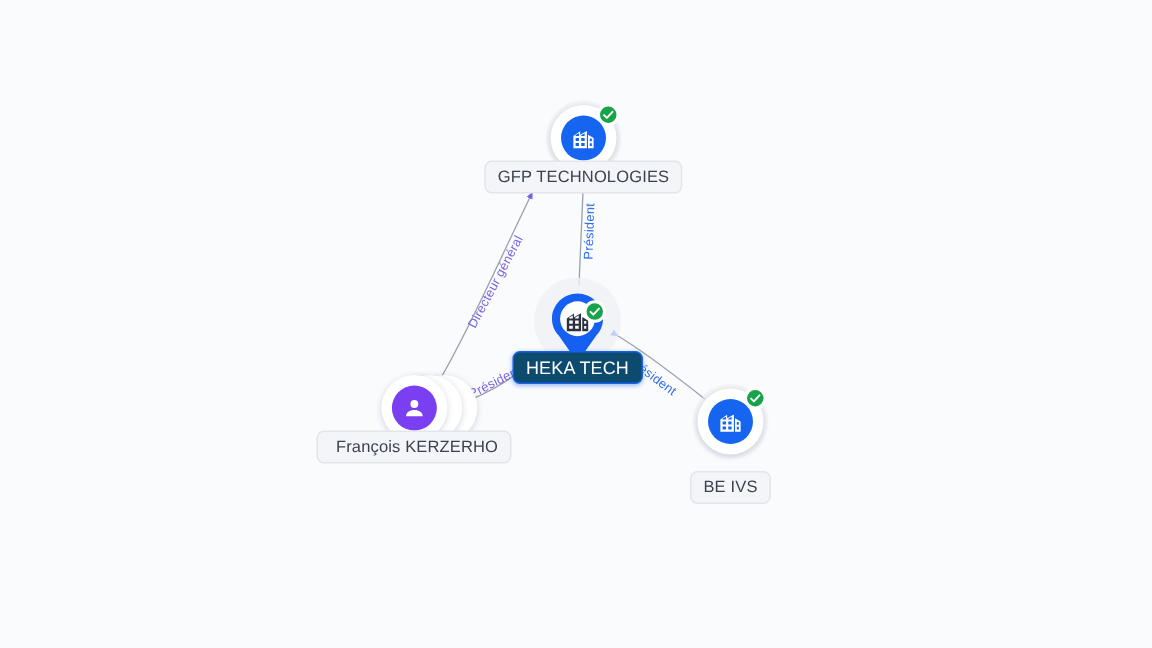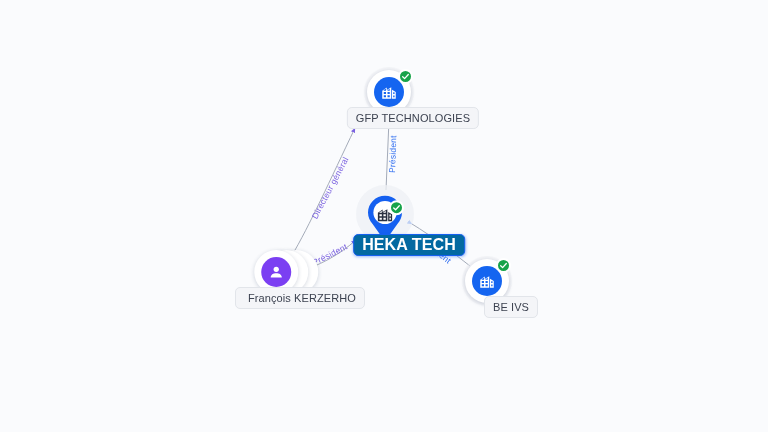--- a/index.html
+++ b/index.html
@@ -141,34 +141,33 @@
   .nlabel {
     position: absolute;
     transform: translateX(-50%);
     white-space: nowrap;
     box-sizing: border-box;
     border-radius: 5px;
     font-size: 11px;
     letter-spacing: .1px;
     line-height: 14px;
     padding: 3px 8px;
-    margin-left: 24px;
   }
   .nlabel.plain {
     background: #f4f5f8;
     color: #3c4250;
     border: 1px solid #e2e5ea;
   }
   .nlabel.focus {
-    background: #0369a1;
+    background: #0c4a6e;
     color: #ffffff;
-    font-weight: bold;
+    font-weight: normal;
     border: 1px solid #1560f0;
     box-shadow: 0 1px 3px rgba(21,96,240,.4);
-    font-size: 16px;
+    font-size: 12px;
   }
 
   
   .elabel {
     position: absolute;
     white-space: nowrap;
     font-size: 8.5px;
     letter-spacing: .2px;
     transform-origin: 0 50%;
     pointer-events: none;
@@ -252,21 +251,21 @@
                 <path fill="#ffffff" d="M3 21V10.2l6-4.1v3.1l6-3.4V21H3zm2-2h3v-2.6H5V19zm0-4.4h3V12H5v2.6zm0-4.4h3V7.8L5 9.4v.8zM10 19h3v-2.6h-3V19zm0-4.4h3V12h-3v2.6zm0-4.4h3V7.8l-3 1.7v.7zM16 21V9.1l5 2.9V21h-5zm1.6-2h1.8v-2.4h-1.8V19zm0-4.2h1.8v-2.4h-1.8v2.4z"></path>
               </svg>
             </div>
             <div class="badge" style="background: rgb(23, 163, 74);">
               <svg width="9" height="9" viewBox="0 0 24 24" aria-hidden="true">
                 <path d="M4.5 12.6 L9.6 17.6 L19.5 6.8" fill="none" stroke="#ffffff" stroke-width="3.4" stroke-linecap="round" stroke-linejoin="round"></path>
               </svg>
             </div>
           </div>
         </div>
-        <div class="nlabel plain" style="left: 0px; top: 15px;">BE IVS</div>
+        <div class="nlabel plain" style="left: 0px; top: 33px;">BE IVS</div>
       </div>
       <div class="node" style="left: 276px; top: 272px;">
         <div class="node-visual" style="left: 0px; top: 0px; transform: translate(-34%, -50%);">
           <div class="stack-wrap">
             <div class="stack-c s3"></div>
             <div class="stack-c s2"></div>
             <div class="stack-c s1">
               <div class="person-disc" style="background: rgb(123, 63, 242);">
                 <svg width="18" height="18" viewBox="0 0 24 24" aria-hidden="true">
                   <circle cx="12" cy="8.4" r="3.5" fill="#ffffff"></circle>

